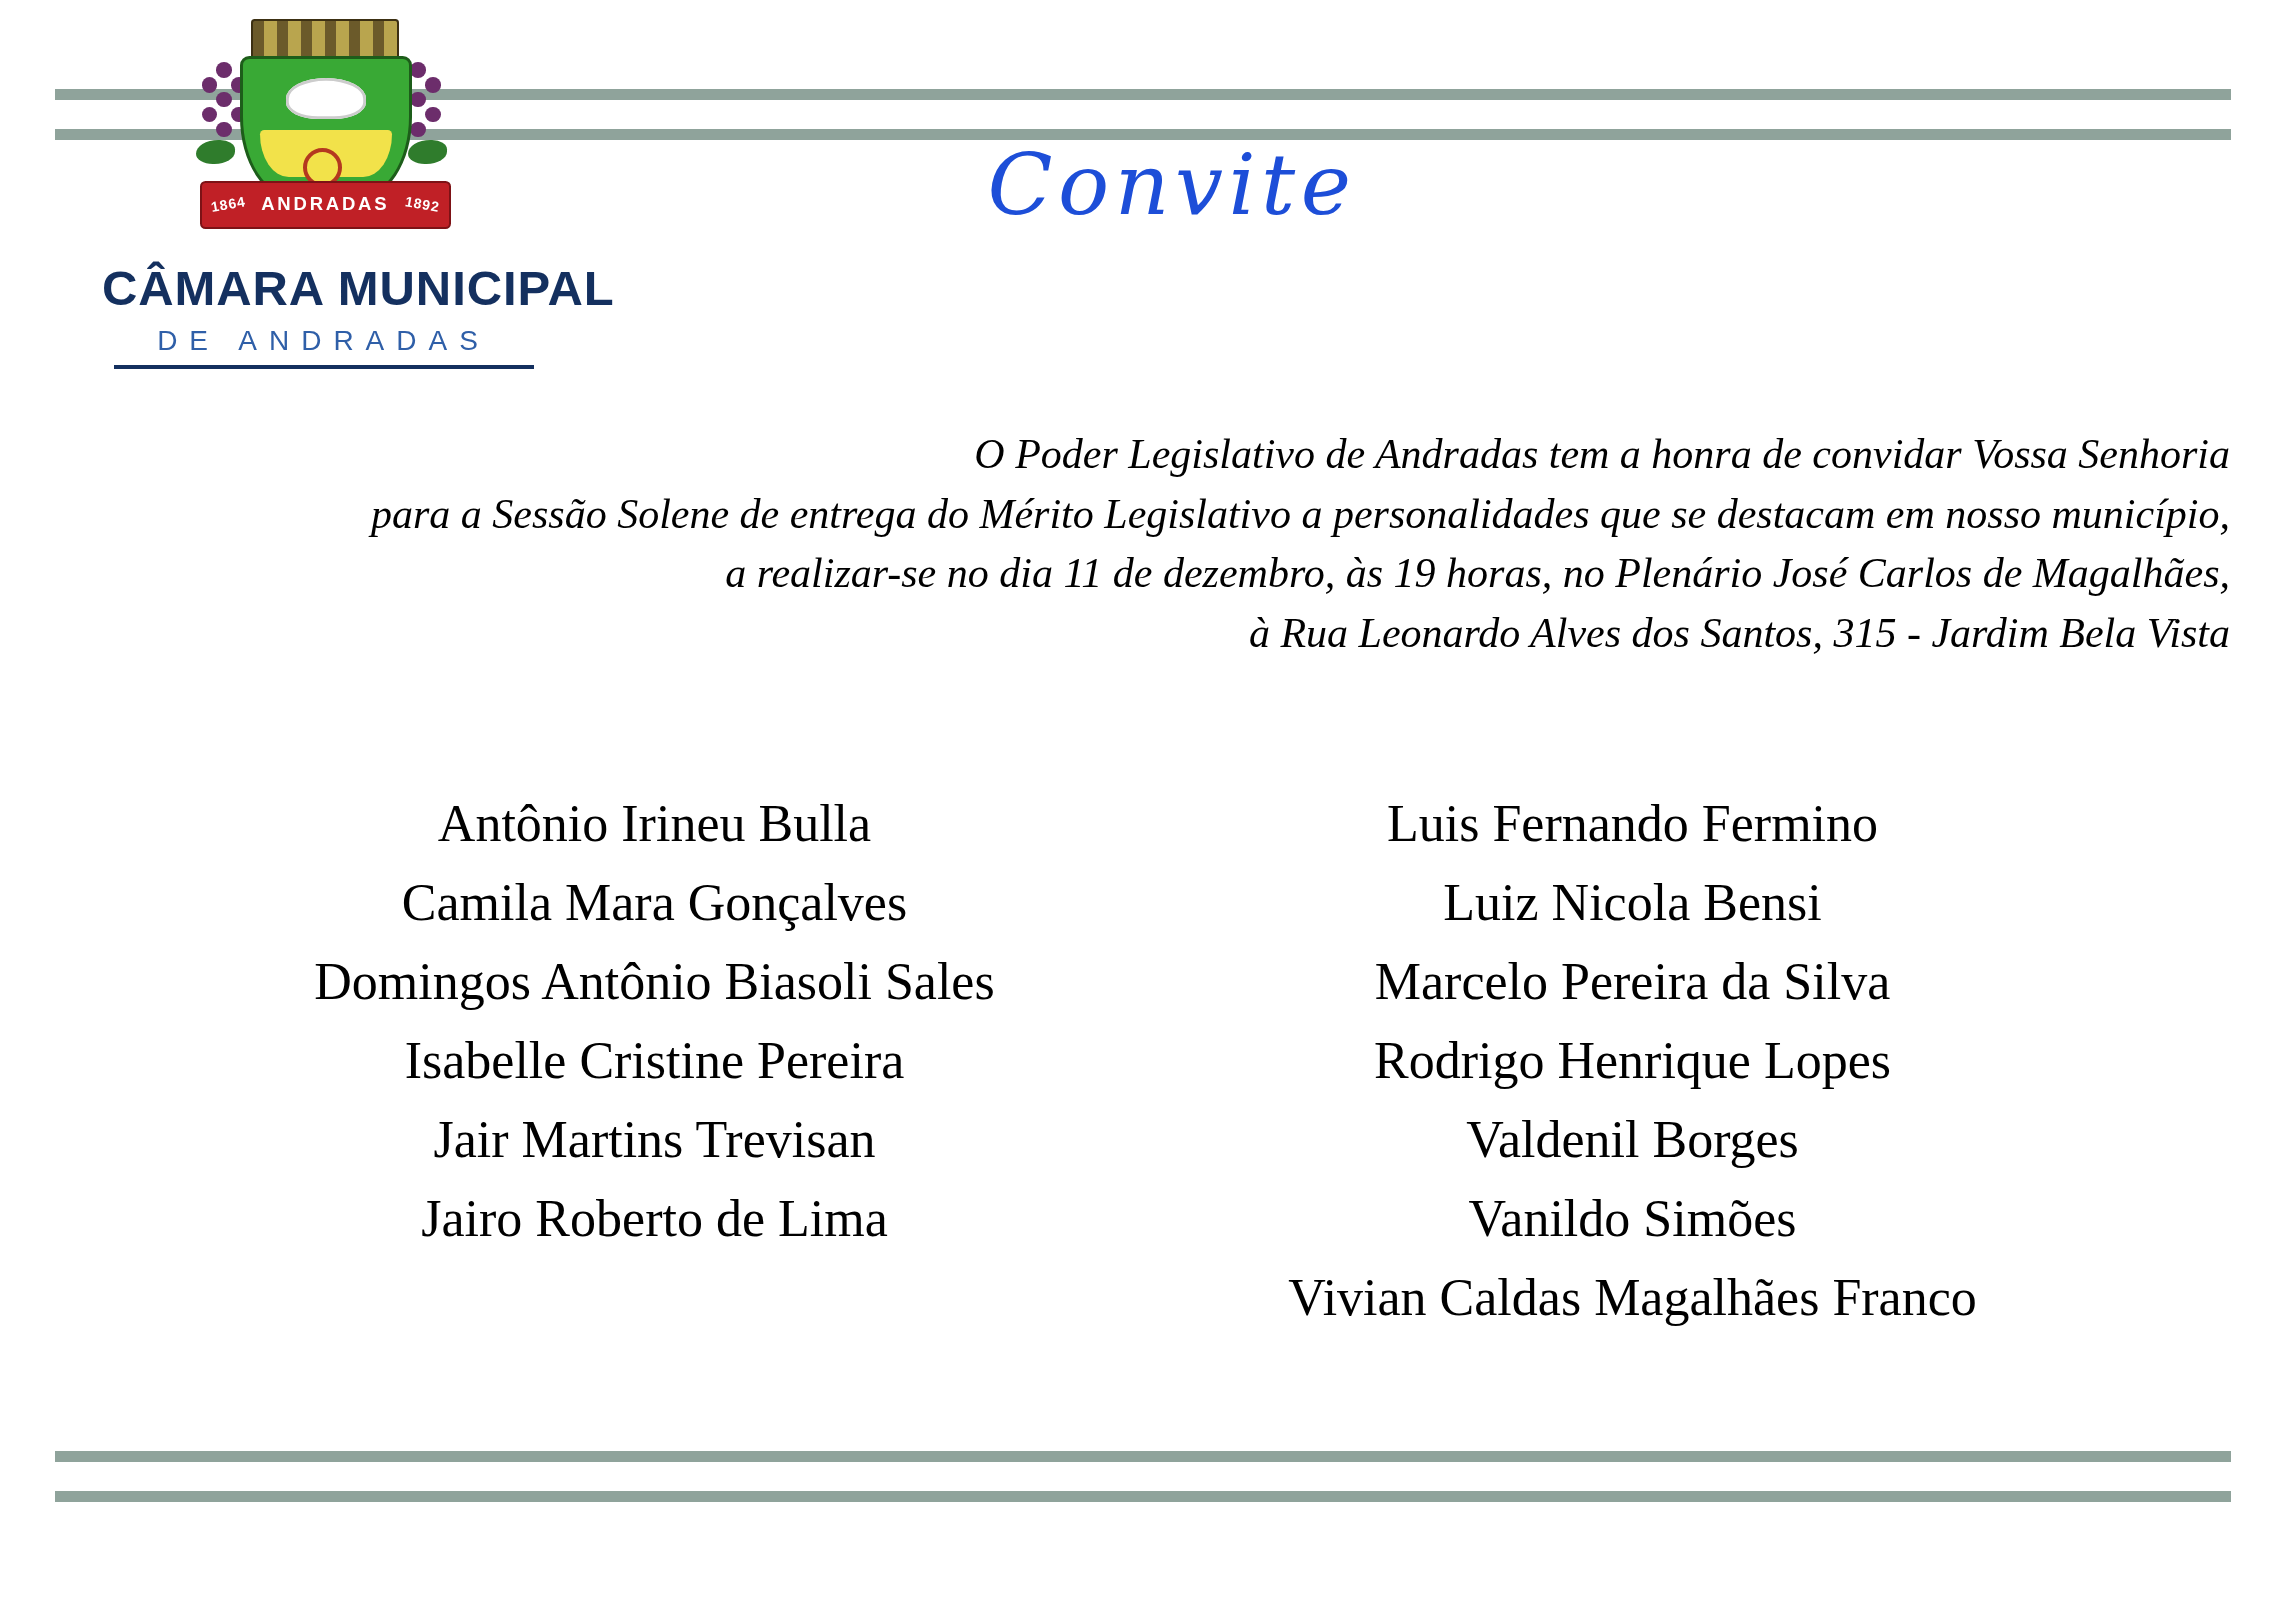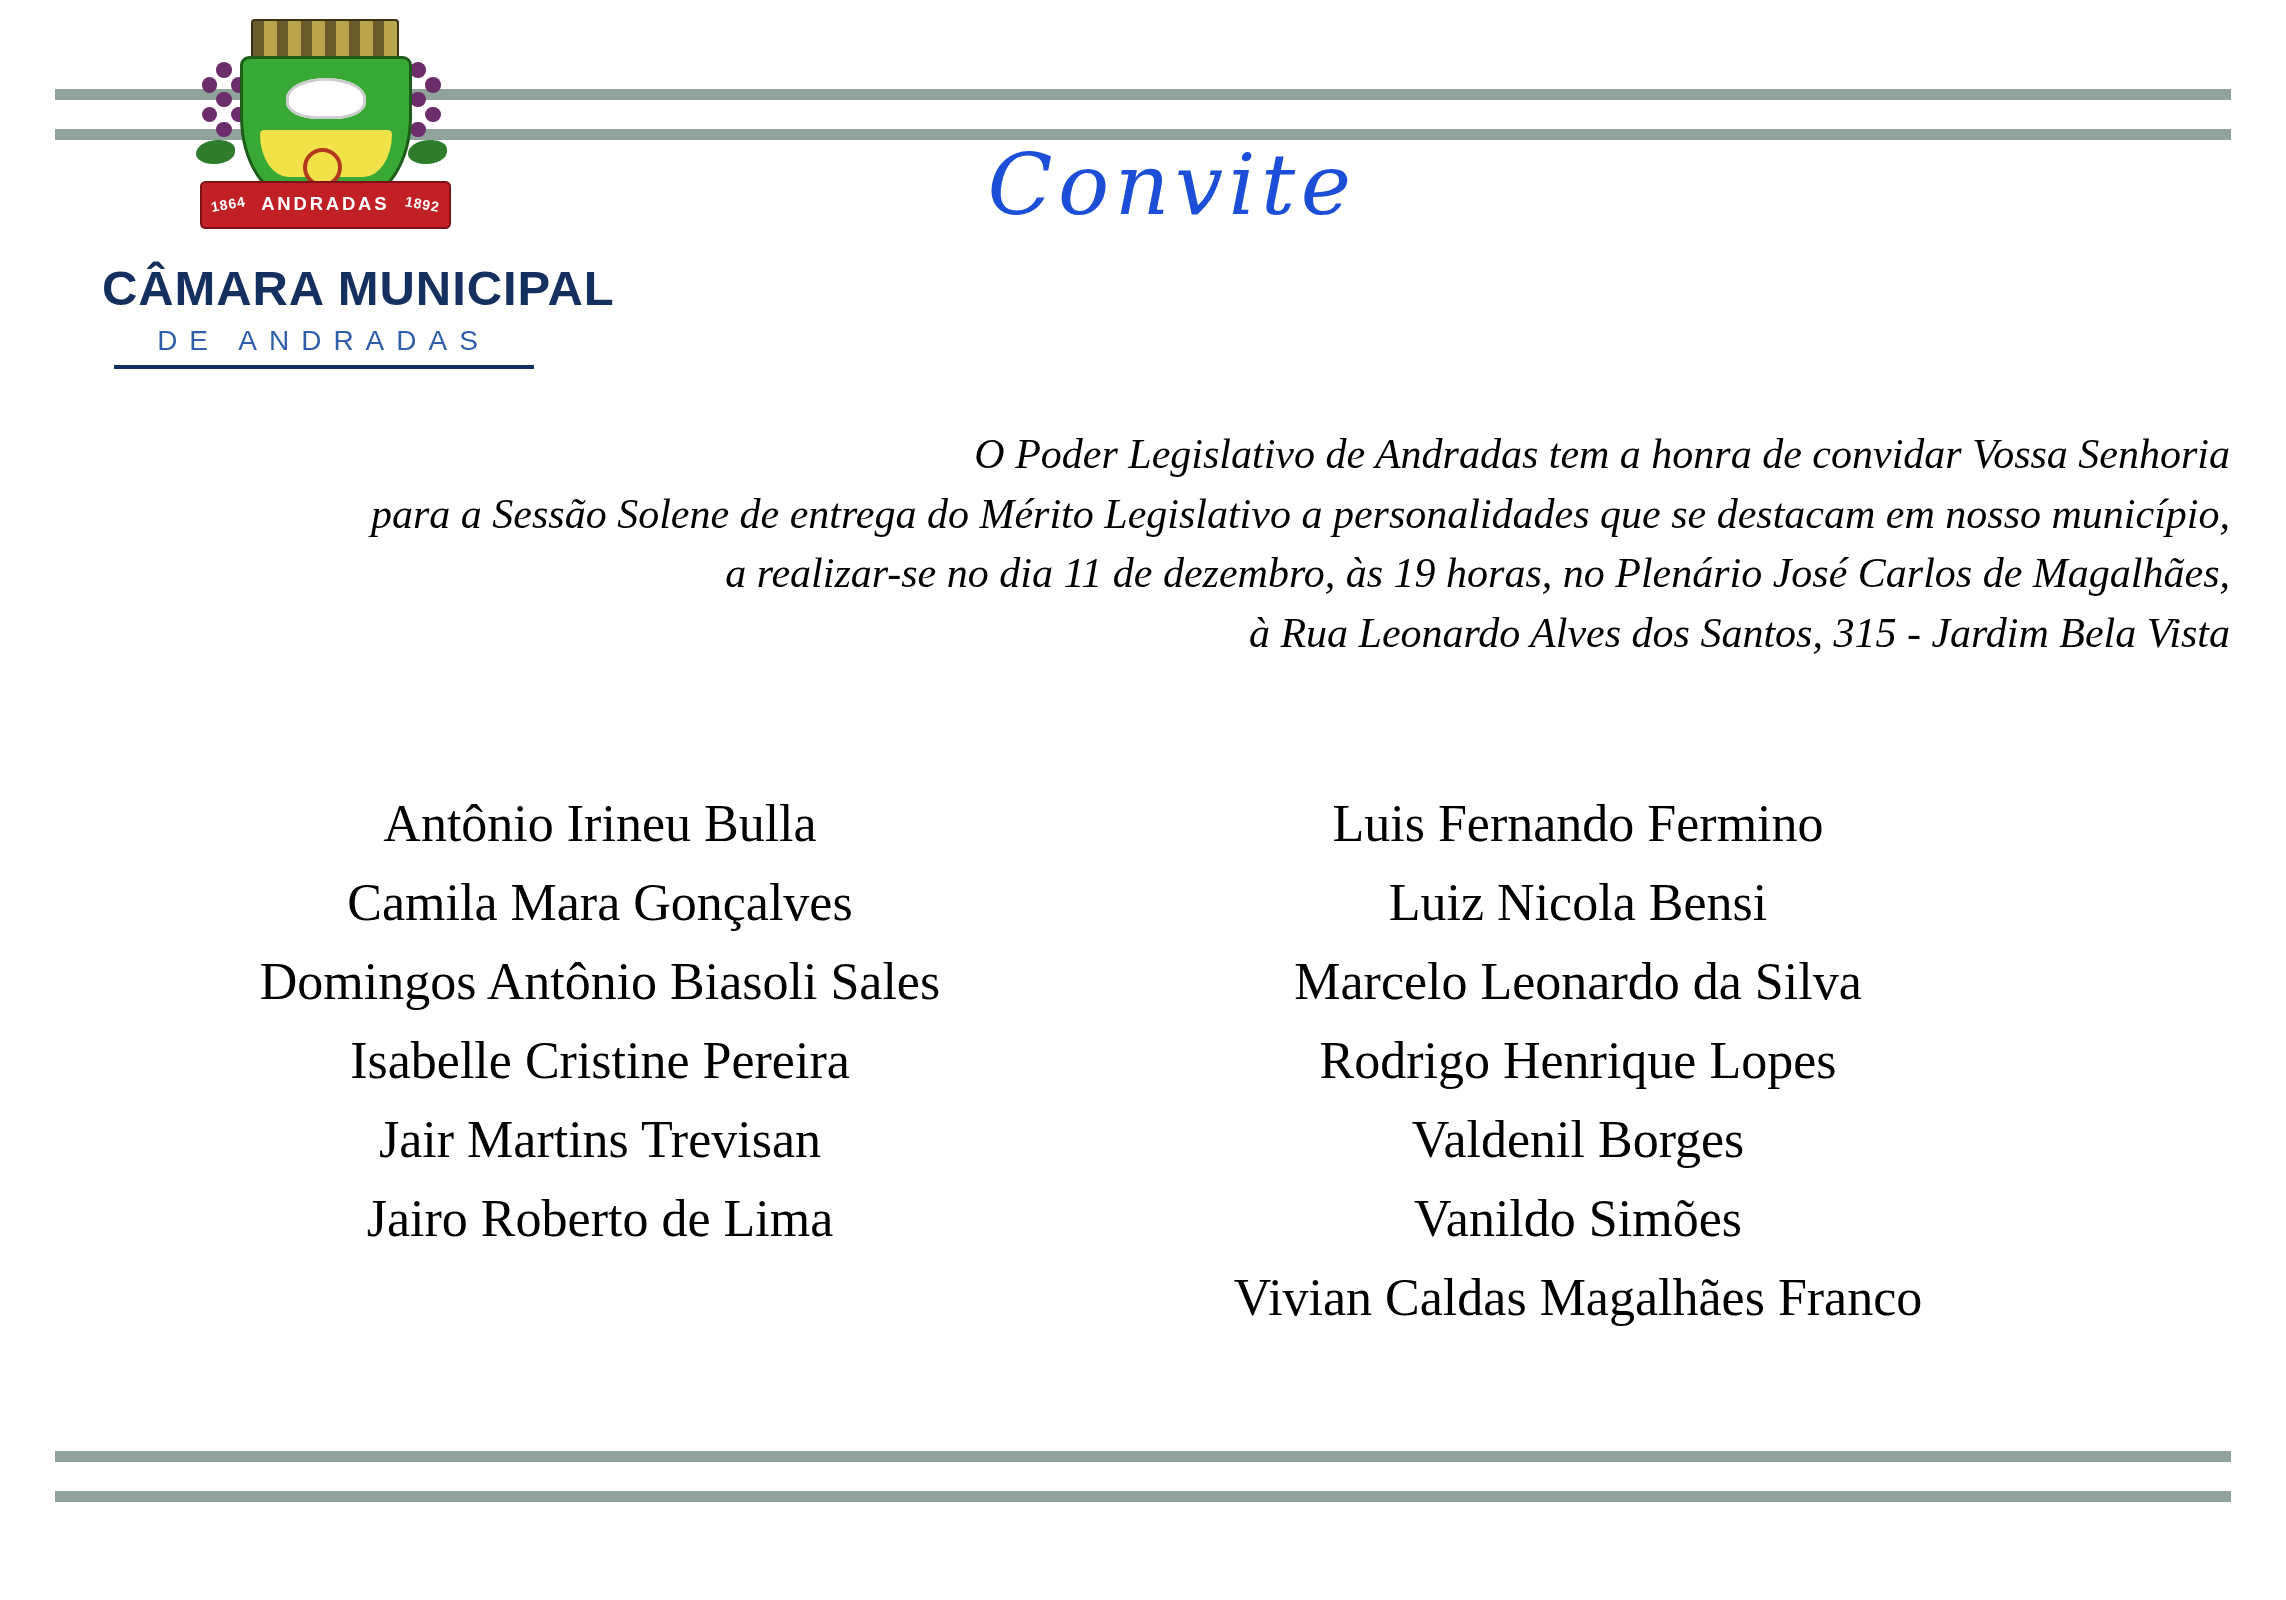--- a/index.html
+++ b/index.html
@@ -212,21 +212,21 @@
     white-space: nowrap;
   }
 
   
   .names {
     position: absolute;
     left: 111px;
     top: 784px;
     width: 2065px;
     display: flex;
-    justify-content: flex-start;
+    justify-content: center;
   }
   .names .col {
     width: 978px;
     text-align: center;
   }
   .names .name {
     font-size: 52px;
     line-height: 1.52;
     white-space: nowrap;
   }
@@ -296,20 +296,20 @@
     <div class="name">Antônio Irineu Bulla</div>
     <div class="name">Camila Mara Gonçalves</div>
     <div class="name">Domingos Antônio Biasoli Sales</div>
     <div class="name">Isabelle Cristine Pereira</div>
     <div class="name">Jair Martins Trevisan</div>
     <div class="name">Jairo Roberto de Lima</div>
   </div>
   <div class="col">
     <div class="name">Luis Fernando Fermino</div>
     <div class="name">Luiz Nicola Bensi</div>
-    <div class="name">Marcelo Leonardo da Silva</div>
+    <div class="name">Marcelo Pereira da Silva</div>
     <div class="name">Rodrigo Henrique Lopes</div>
     <div class="name">Valdenil Borges</div>
     <div class="name">Vanildo Simões</div>
     <div class="name">Vivian Caldas Magalhães Franco</div>
   </div>
 </div>
 
 
 </body></html>

